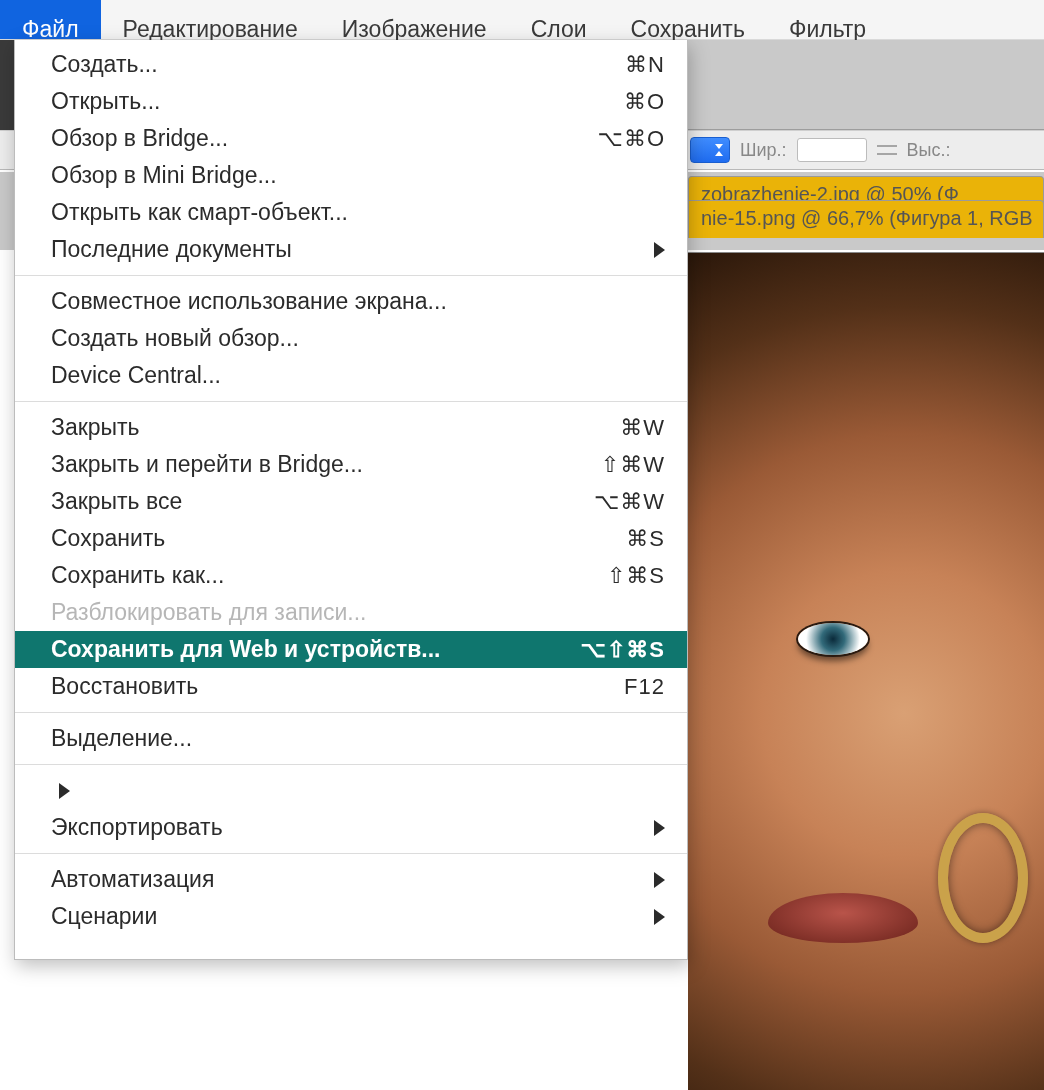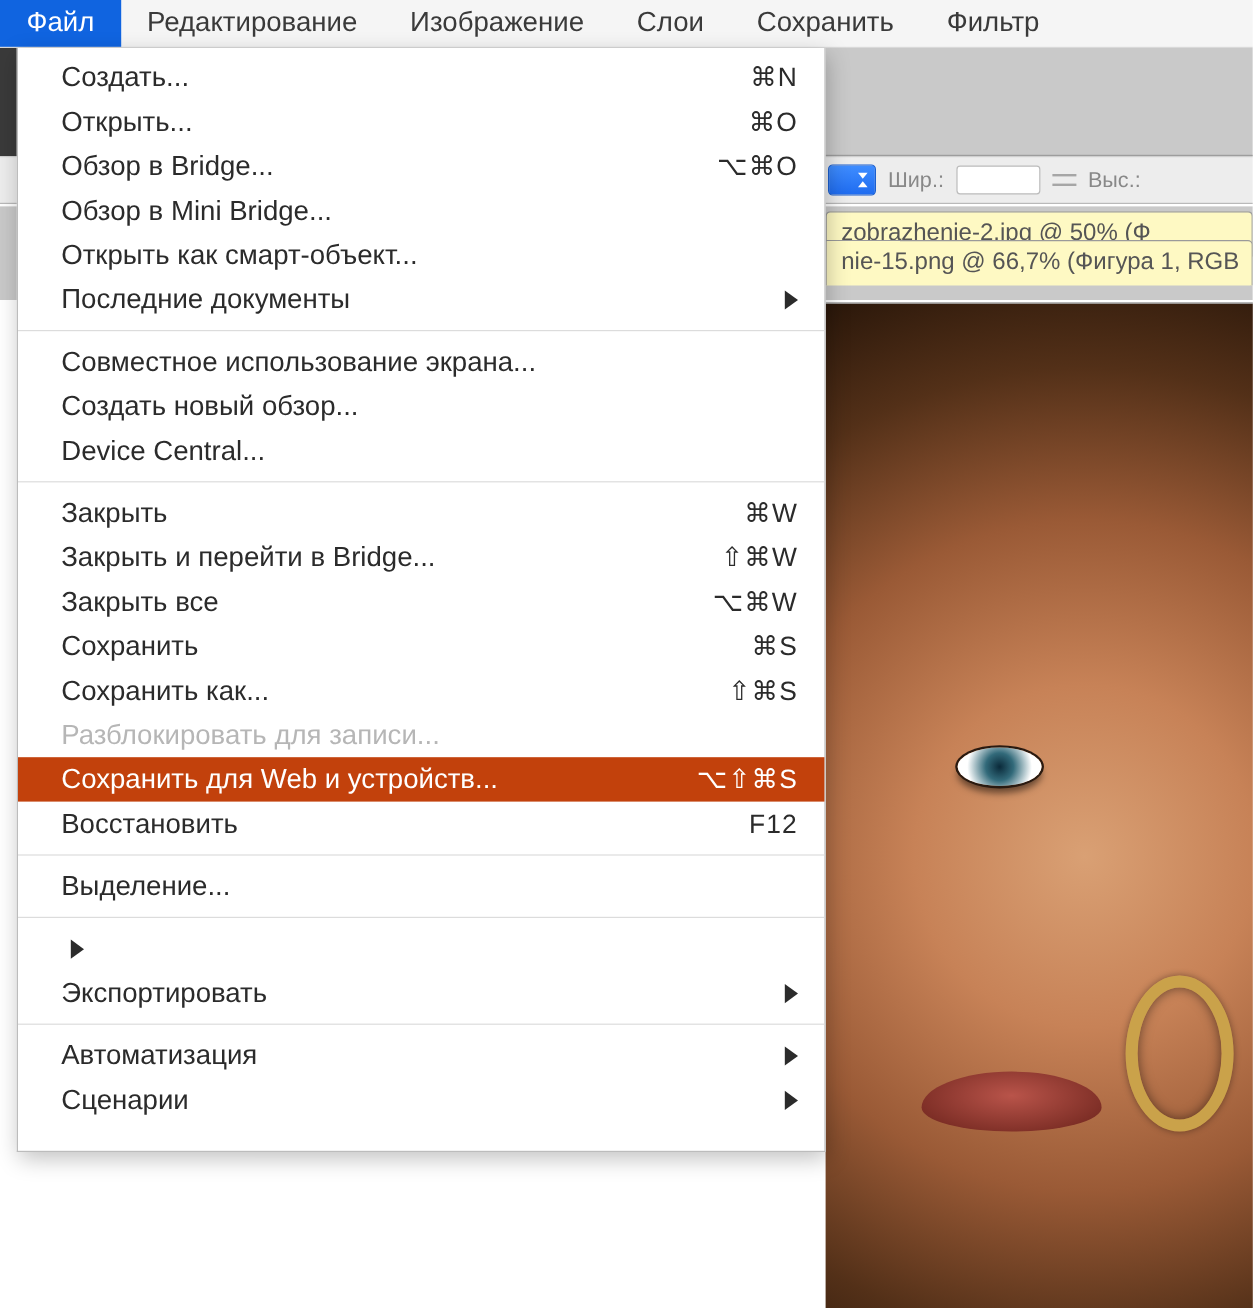--- a/index.html
+++ b/index.html
@@ -16,21 +16,21 @@
 
   
   .menubar {
     height: 40px;
     background: #f5f5f5;
     border-bottom: 1px solid #d9d9d9;
     display: flex;
     align-items: stretch;
   }
   .menubar .item {
-    padding: 5px 22px 0 22px;
+    padding: 16px 22px 0 22px;
     font-size: 23px;
     color: #3a3a3a;
     cursor: default;
   }
   .menubar .item.active {
     background: #1064e0;
     color: #fff;
   }
 
   
@@ -93,21 +93,21 @@
   
   .doc-tabs {
     position: absolute;
     top: 172px; left: 0; right: 0;
     height: 78px;
     background: #c9c9c9;
   }
   .doc-tab {
     position: absolute;
     height: 38px;
-    background: #fef9c3;
+    background: #eab308;
     border: 1px solid #9a9a9a;
     border-bottom: none;
     border-radius: 4px 4px 0 0;
     font-size: 20px;
     color: #555;
     padding: 6px 8px 0 12px;
     white-space: nowrap;
     overflow: hidden;
   }
   .doc-tab.one { top: 4px; left: 688px; right: 0; }
@@ -170,22 +170,23 @@
   }
   .dropdown .row .arrow {
     width: 0; height: 0;
     border-top: 8px solid transparent;
     border-bottom: 8px solid transparent;
     border-left: 11px solid #2b2b2b;
     margin-left: 8px;
   }
   .dropdown .row.disabled { color: #b6b6b6; justify-content: flex-end; }
   .dropdown .row.highlight {
-    background: #c2410c;
+    background: #0f766e;
     color: #fff;
+    font-weight: bold;
   }
   .dropdown .row.highlight .shortcut { color: #fff; }
   .dropdown .sep {
     height: 1px;
     background: #dcdcdc;
     margin: 7px 0;
   }
 
   
   .tool-edge{

